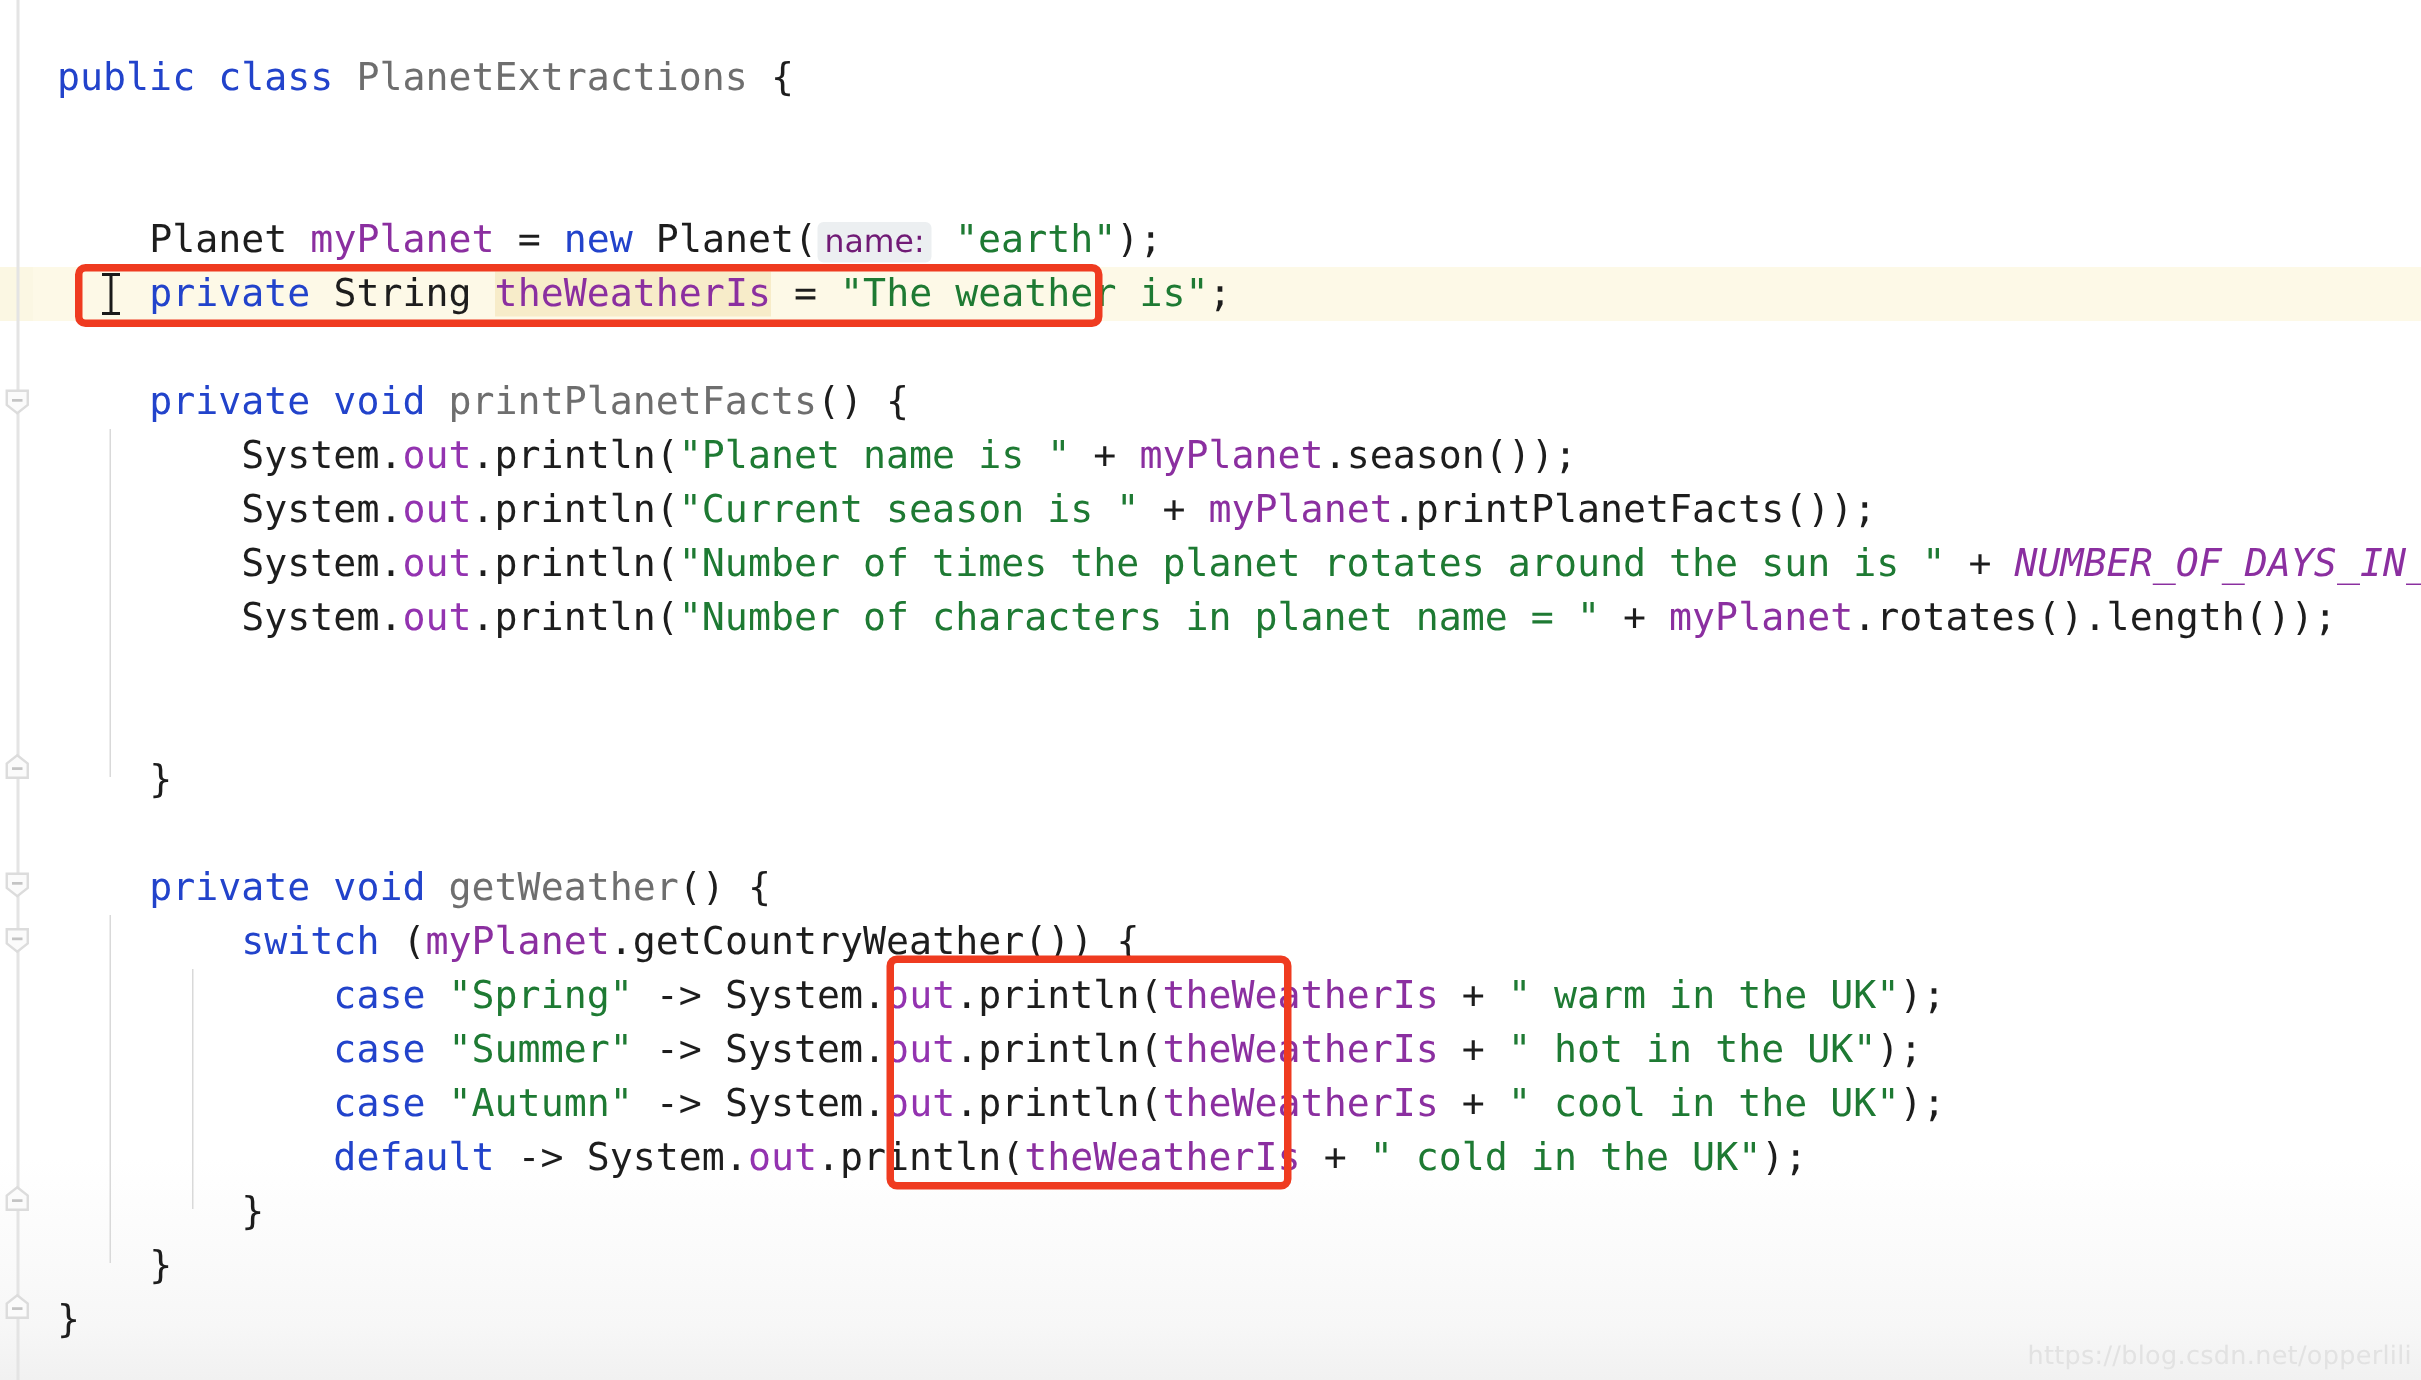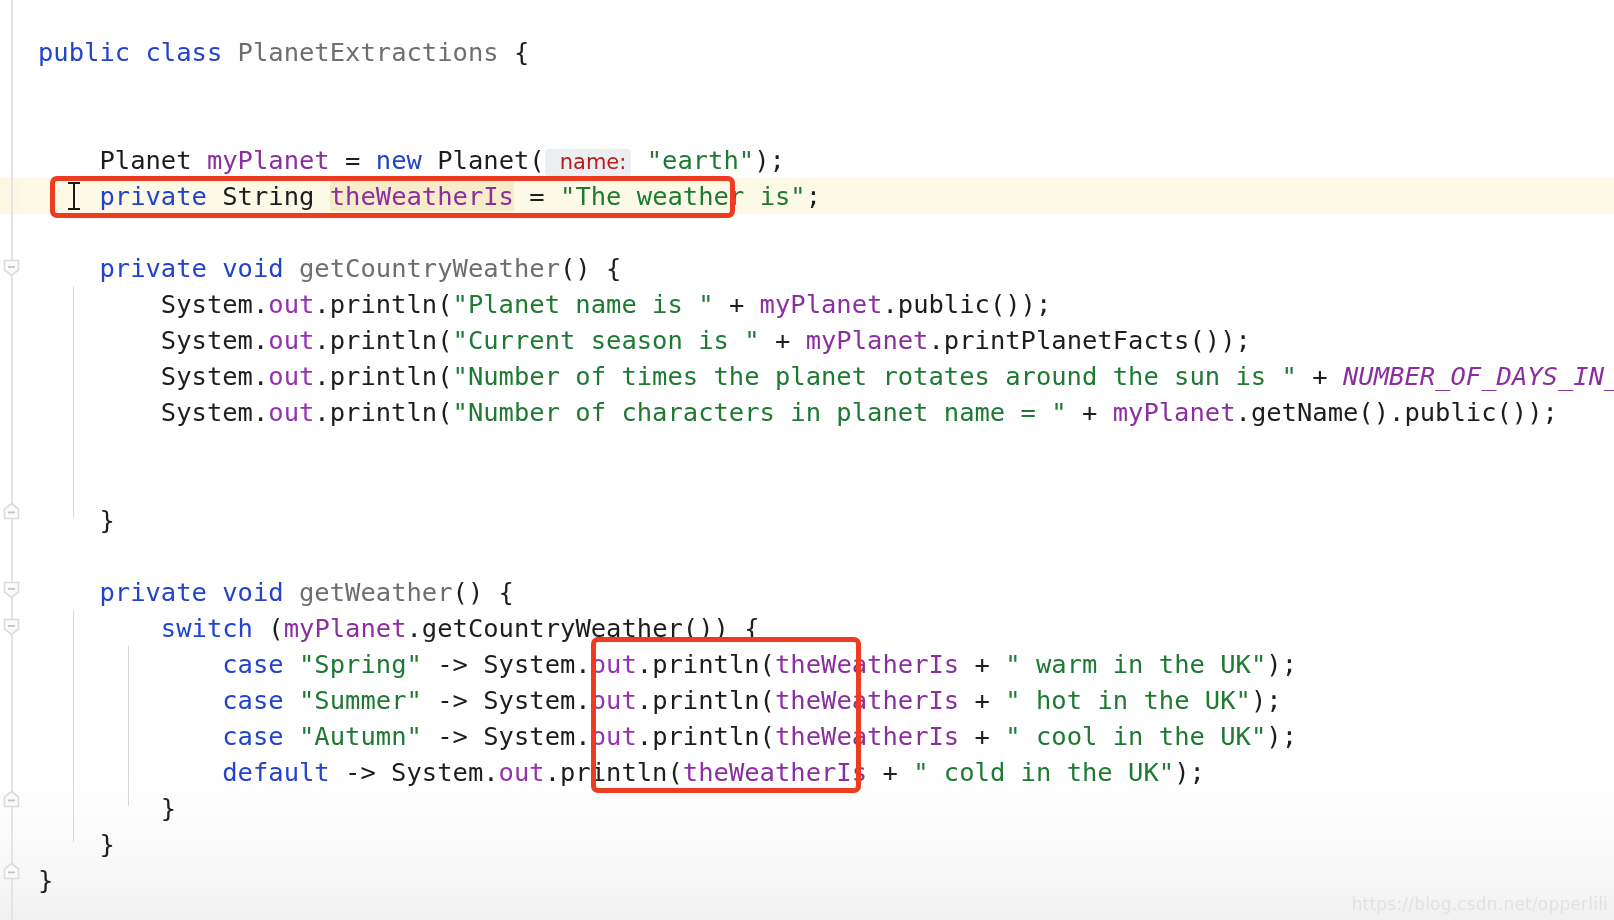--- a/index.html
+++ b/index.html
@@ -105,23 +105,23 @@
   .num      { color: #2243cb; }          
   .static-i { color: #9333b0; }  
   .const-i  { color: #8b2fa0; font-style: italic; }  
 
   
   .occ { background: #f7ecc9; }
 
   
   .hint {
     background: #eceff1;
-    color: #b91c1c;
+    color: #701a75;
     border-radius: 4px;
-    padding: 1px 5px 2px 15px;
+    padding: 1px 5px 2px 5px;
     font-size: 21px;
     font-family: "DejaVu Sans", sans-serif;
   }
 
   
   .annot {
     position: absolute;
     border: 5px solid #ef3b20;
     border-radius: 7px;
     box-sizing: border-box;
@@ -217,29 +217,29 @@
 
   <div class="code">
 
     <div class="line" style="top:34px;"><span class="txt"><span class="kw">public</span> <span class="kw">class</span> <span class="cls">PlanetExtractions</span> <span class="plain">{</span></span></div>
 
 
     <div class="line" style="top:142px;"><span class="txt">    <span class="plain">Planet</span> <span class="field">myPlanet</span> <span class="plain">=</span> <span class="kw">new</span> <span class="plain">Planet(</span><span class="hint">name:</span> <span class="str">"earth"</span><span class="plain">);</span></span></div>
 
     <div class="line" style="top:178px;"><span class="txt">    <span class="kw">private</span> <span class="plain">String</span> <span class="field occ">theWeatherIs</span> <span class="plain">=</span> <span class="str">"The weather is"</span><span class="plain">;</span></span></div>
 
-    <div class="line" style="top:250px;"><span class="txt">    <span class="kw">private void</span> <span class="cls">getCountryWeather</span><span class="plain">() {</span></span></div>
-
-    <div class="line" style="top:286px;"><span class="txt">        <span class="plain">System.</span><span class="static-i">out</span><span class="plain">.println(</span><span class="str">"Planet name is "</span> <span class="plain">+</span> <span class="field">myPlanet</span><span class="plain">.public());</span></span></div>
+    <div class="line" style="top:250px;"><span class="txt">    <span class="kw">private void</span> <span class="cls">printPlanetFacts</span><span class="plain">() {</span></span></div>
+
+    <div class="line" style="top:286px;"><span class="txt">        <span class="plain">System.</span><span class="static-i">out</span><span class="plain">.println(</span><span class="str">"Planet name is "</span> <span class="plain">+</span> <span class="field">myPlanet</span><span class="plain">.season());</span></span></div>
 
     <div class="line" style="top:322px;"><span class="txt">        <span class="plain">System.</span><span class="static-i">out</span><span class="plain">.println(</span><span class="str">"Current season is "</span> <span class="plain">+</span> <span class="field">myPlanet</span><span class="plain">.printPlanetFacts());</span></span></div>
 
     <div class="line" style="top:358px;"><span class="txt">        <span class="plain">System.</span><span class="static-i">out</span><span class="plain">.println(</span><span class="str">"Number of times the planet rotates around the sun is "</span> <span class="plain">+</span> <span class="const-i">NUMBER_OF_DAYS_IN_A_YEAR</span></span></div>
 
-    <div class="line" style="top:394px;"><span class="txt">        <span class="plain">System.</span><span class="static-i">out</span><span class="plain">.println(</span><span class="str">"Number of characters in planet name = "</span> <span class="plain">+</span> <span class="field">myPlanet</span><span class="plain">.getName().public());</span></span></div>
+    <div class="line" style="top:394px;"><span class="txt">        <span class="plain">System.</span><span class="static-i">out</span><span class="plain">.println(</span><span class="str">"Number of characters in planet name = "</span> <span class="plain">+</span> <span class="field">myPlanet</span><span class="plain">.rotates().length());</span></span></div>
 
 
     <div class="line" style="top:502px;"><span class="txt">    <span class="plain">}</span></span></div>
 
     <div class="line" style="top:574px;"><span class="txt">    <span class="kw">private void</span> <span class="cls">getWeather</span><span class="plain">() {</span></span></div>
 
     <div class="line" style="top:610px;"><span class="txt">        <span class="kw">switch</span><span class="plain"> (</span><span class="field">myPlanet</span><span class="plain">.getCountryWeather()) {</span></span></div>
 
     <div class="line" style="top:646px;"><span class="txt">            <span class="kw">case</span> <span class="str">"Spring"</span> <span class="plain">-&gt; System.</span><span class="static-i">out</span><span class="plain">.println(</span><span class="field">theWeatherIs</span> <span class="plain">+</span> <span class="str">" warm in the UK"</span><span class="plain">);</span></span></div>
 

